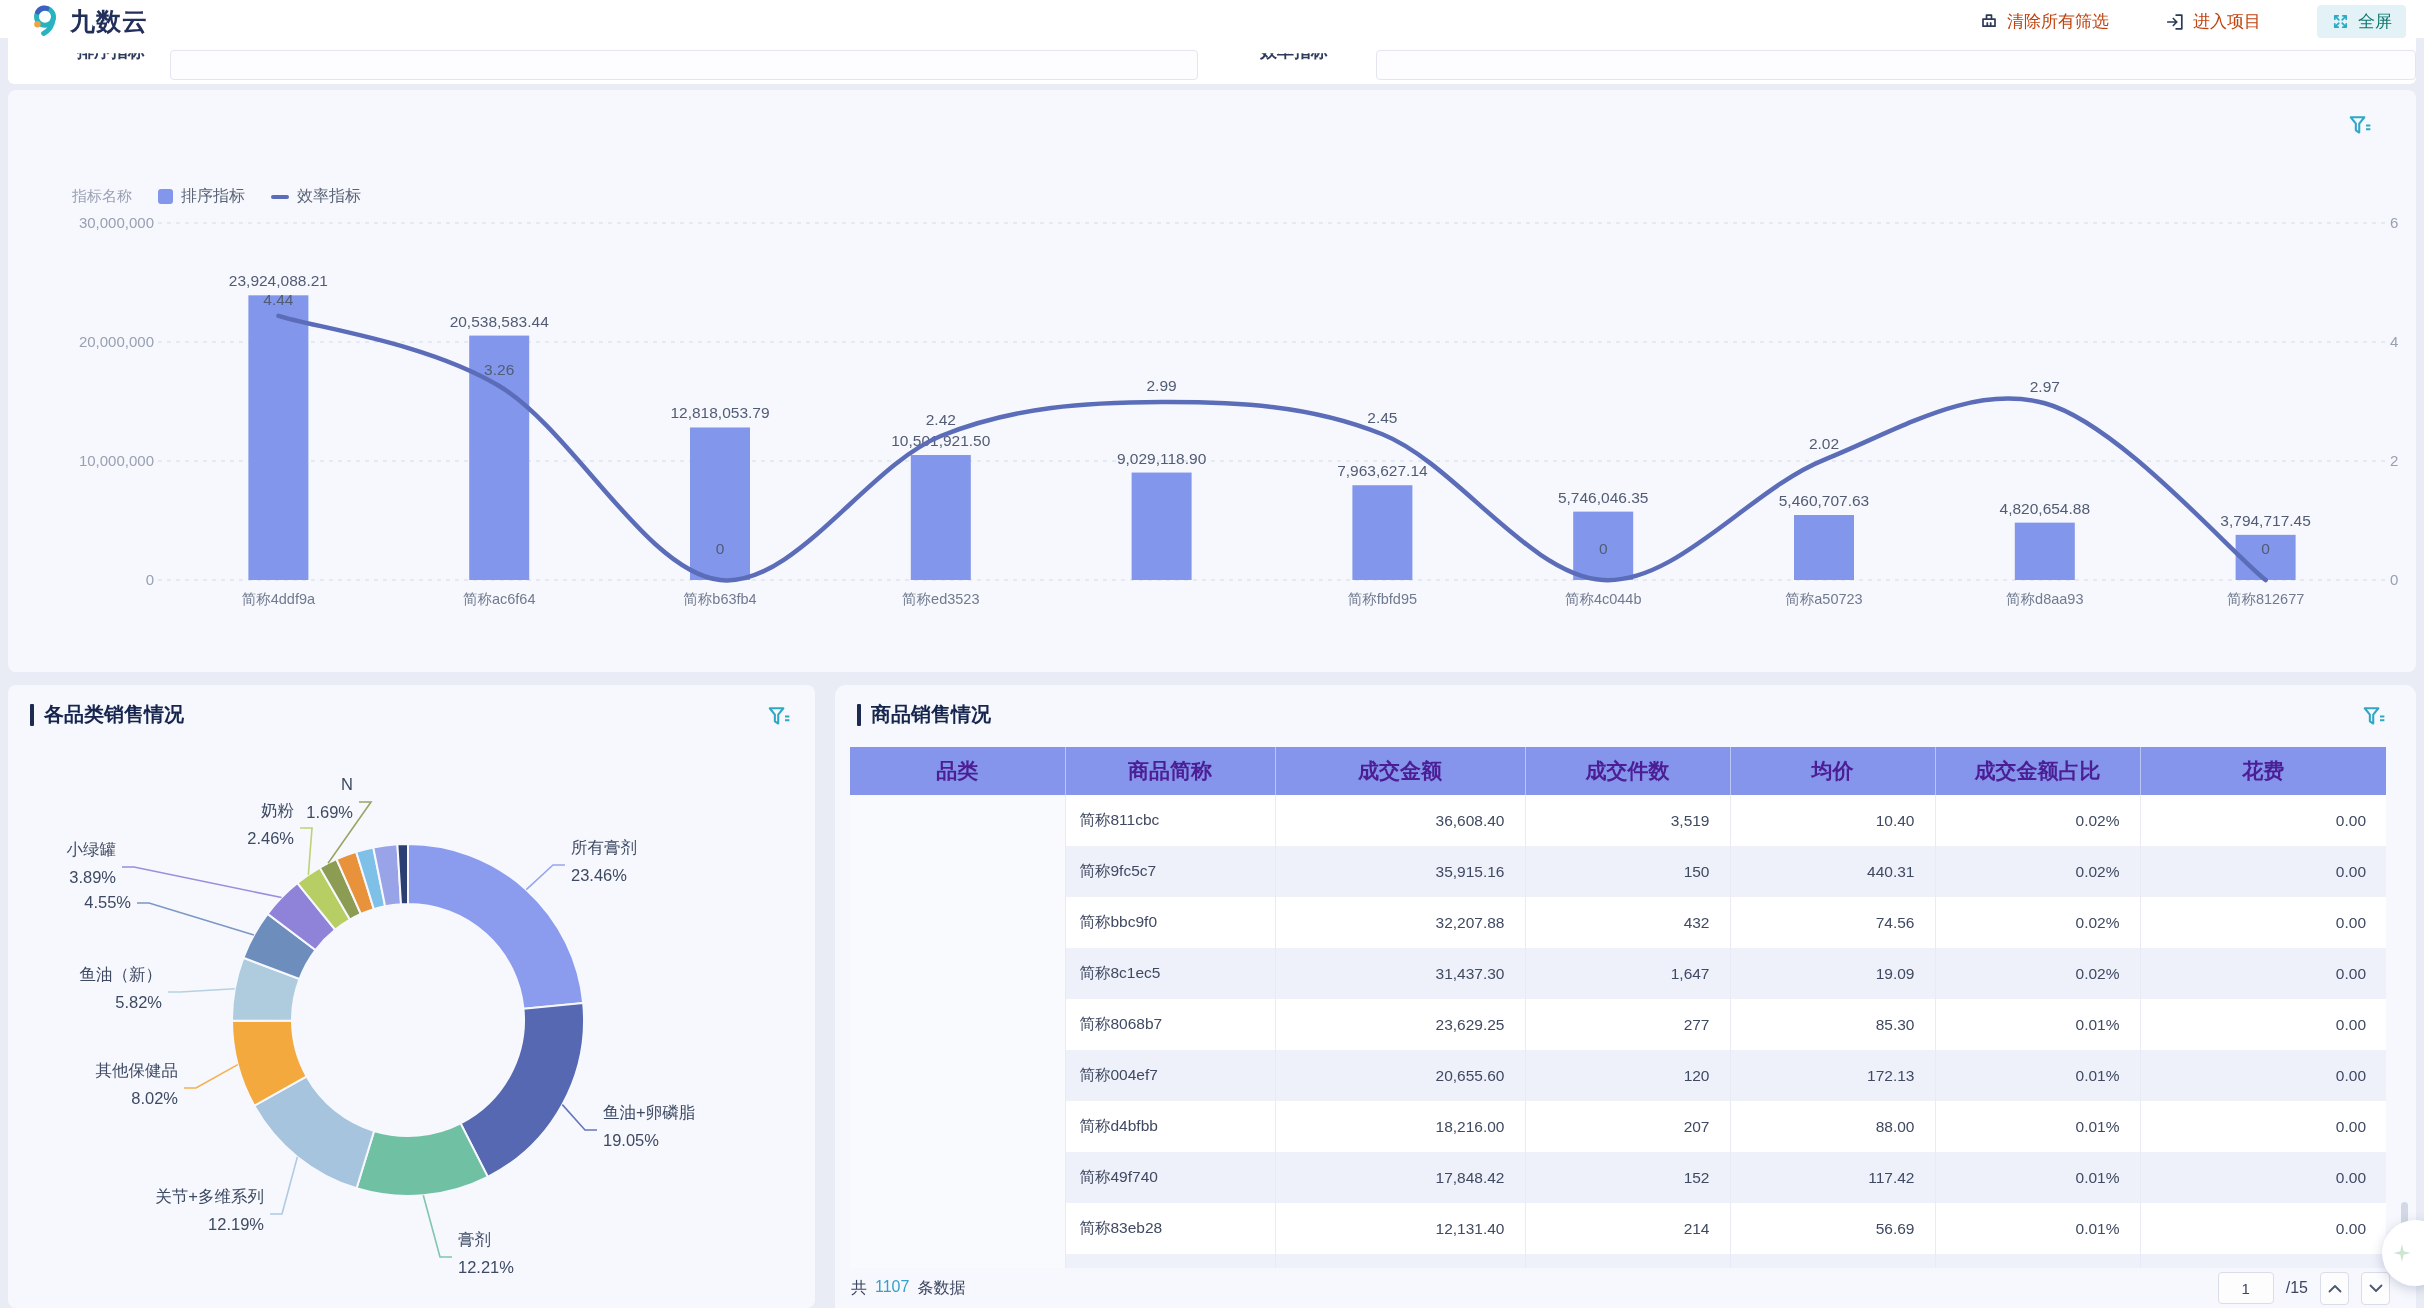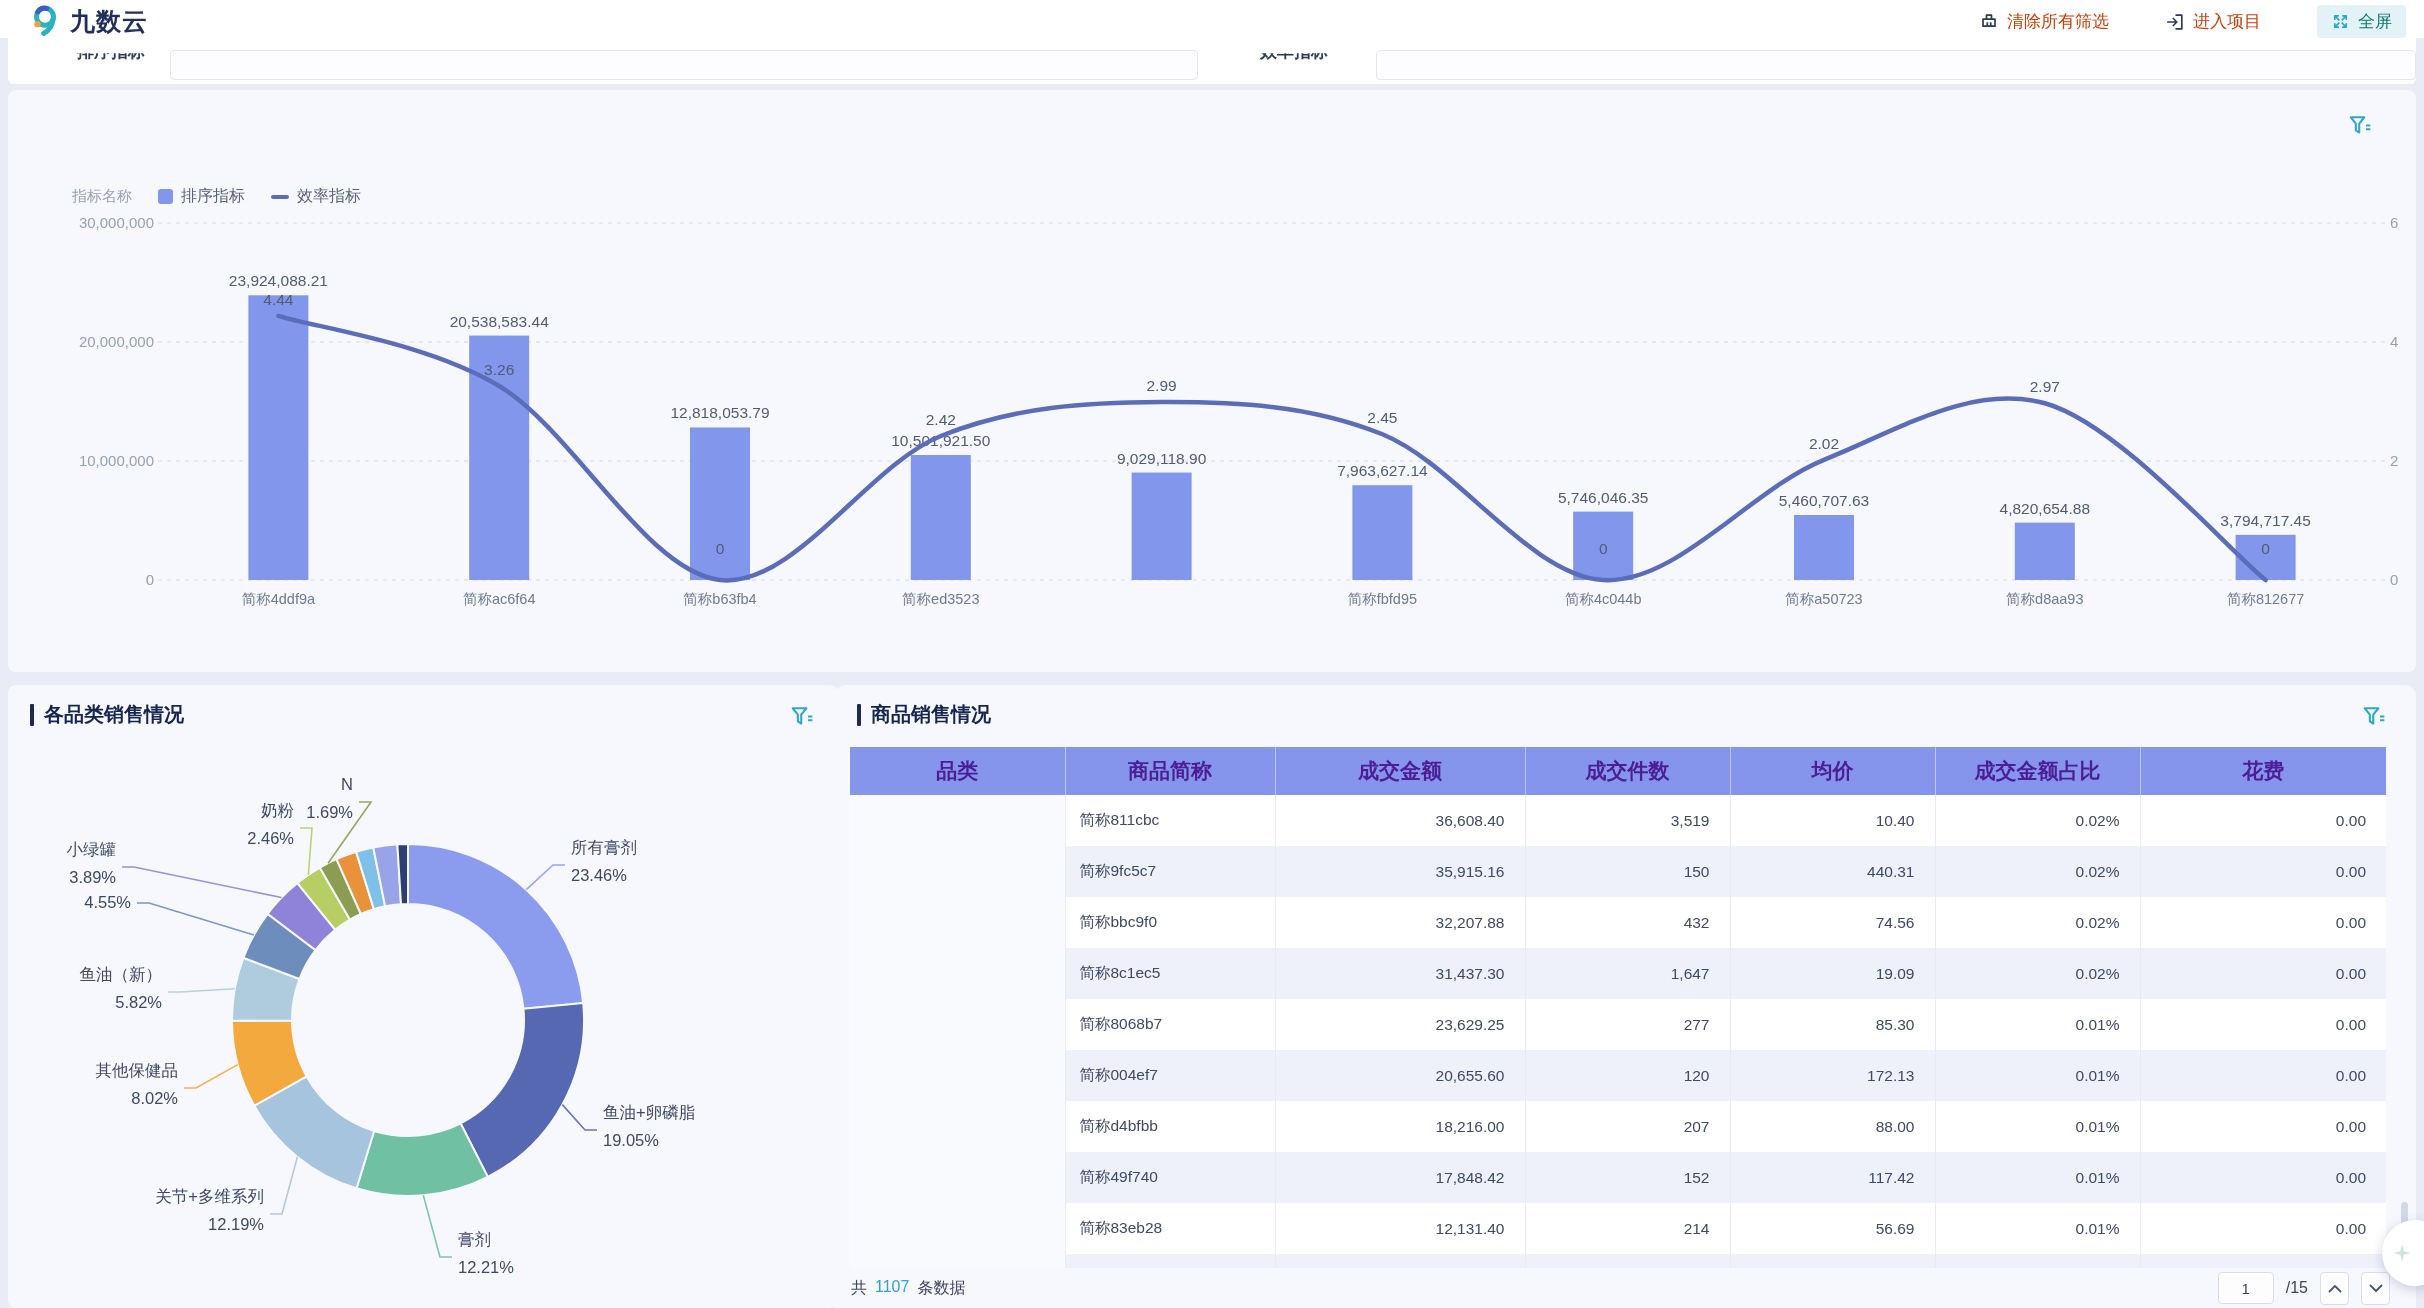--- a/index.html
+++ b/index.html
@@ -17,21 +17,21 @@
   
   .filter-strip{position:absolute;left:8px;top:38px;width:2408px;height:46px;background:#ffffff;
                 border-radius:0 0 6px 6px;z-index:20;}
   .clip-label{position:absolute;top:2px;font-size:17px;font-weight:bold;color:#2c3a5c;
               clip-path:inset(58% 0 0 0);}
   .filter-input{position:absolute;top:12px;height:30px;background:#fdfdff;border:1px solid #e3e6f0;
                 border-radius:4px;box-sizing:border-box;}
   
   .card{position:absolute;background:#f7f8fd;border-radius:8px;}
   .main-card{left:8px;top:90px;width:2408px;height:582px;}
-  .left-card{left:8px;top:685px;width:807px;height:623px;padding-left:23px;}
+  .left-card{left:8px;top:685px;width:807px;height:623px;}
   .right-card{left:835px;top:685px;width:1581px;height:623px;border-radius:11px;}
   .card-title{position:absolute;left:22px;top:16px;display:flex;align-items:center;gap:10px;}
   .accent{width:4px;height:22px;background:#1d2b50;border-radius:1px;display:inline-block;}
   .card-title span{font-size:20px;font-weight:bold;color:#16254e;}
   .funnel{position:absolute;cursor:pointer;}
   
   .legend{position:absolute;left:64px;top:96px;display:flex;align-items:center;gap:26px;z-index:5;}
   .lg-prefix{font-size:15px;color:#99a1b3;}
   .lg-item{display:flex;align-items:center;gap:8px;font-size:16px;color:#5a6478;cursor:pointer;}
   .sw{width:15px;height:15px;border-radius:3px;display:inline-block;}

